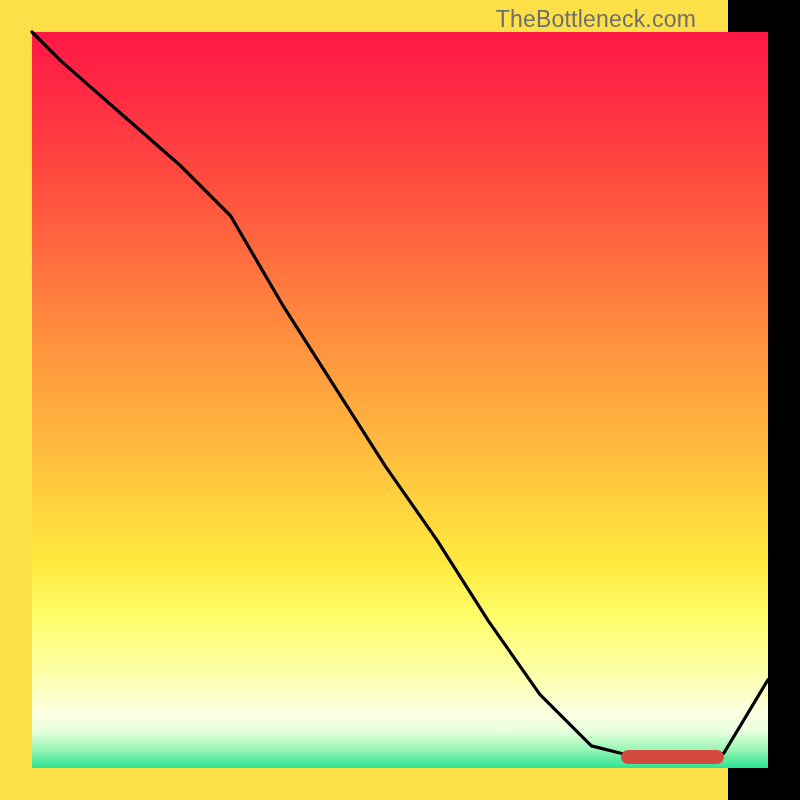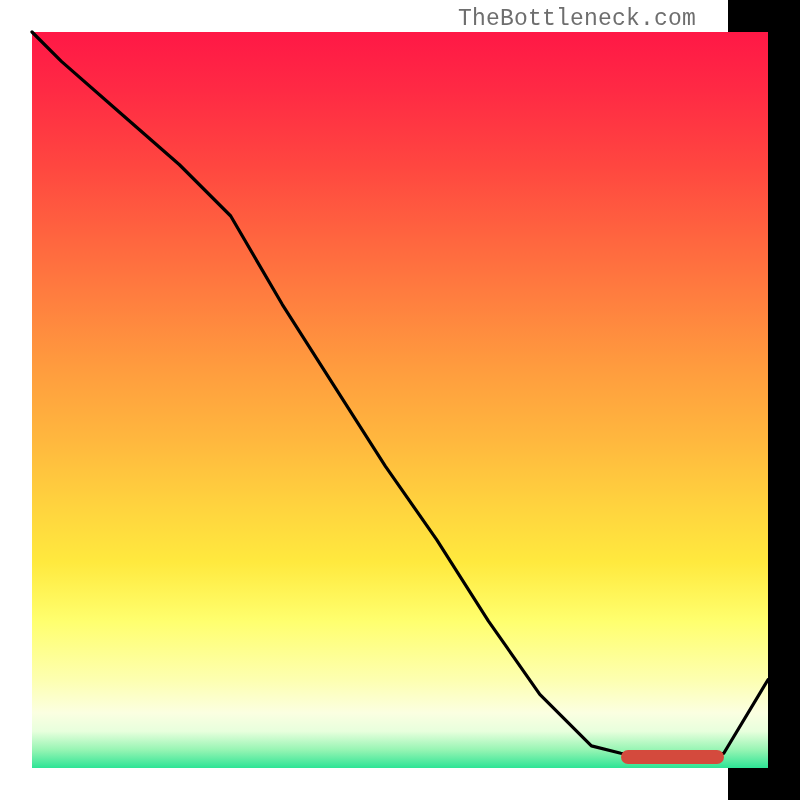--- a/index.html
+++ b/index.html
@@ -8,22 +8,21 @@
     width: 800px;
     height: 800px;
     background: #000;
     overflow: hidden;
     font-family: Arial, Helvetica, sans-serif;
   }
   .frame {
     position: relative;
     width: 728px;
     height: 800px;
-    background: #ffffff;
-    font-family: Liberation Mono, monospace;
+    background: #fde047;
   }
   .plot {
     position: absolute;
     left: 32px;
     top: 32px;
     width: 736px;
     height: 736px;
     
     background: linear-gradient(to bottom,
       #ff1846 0%,

